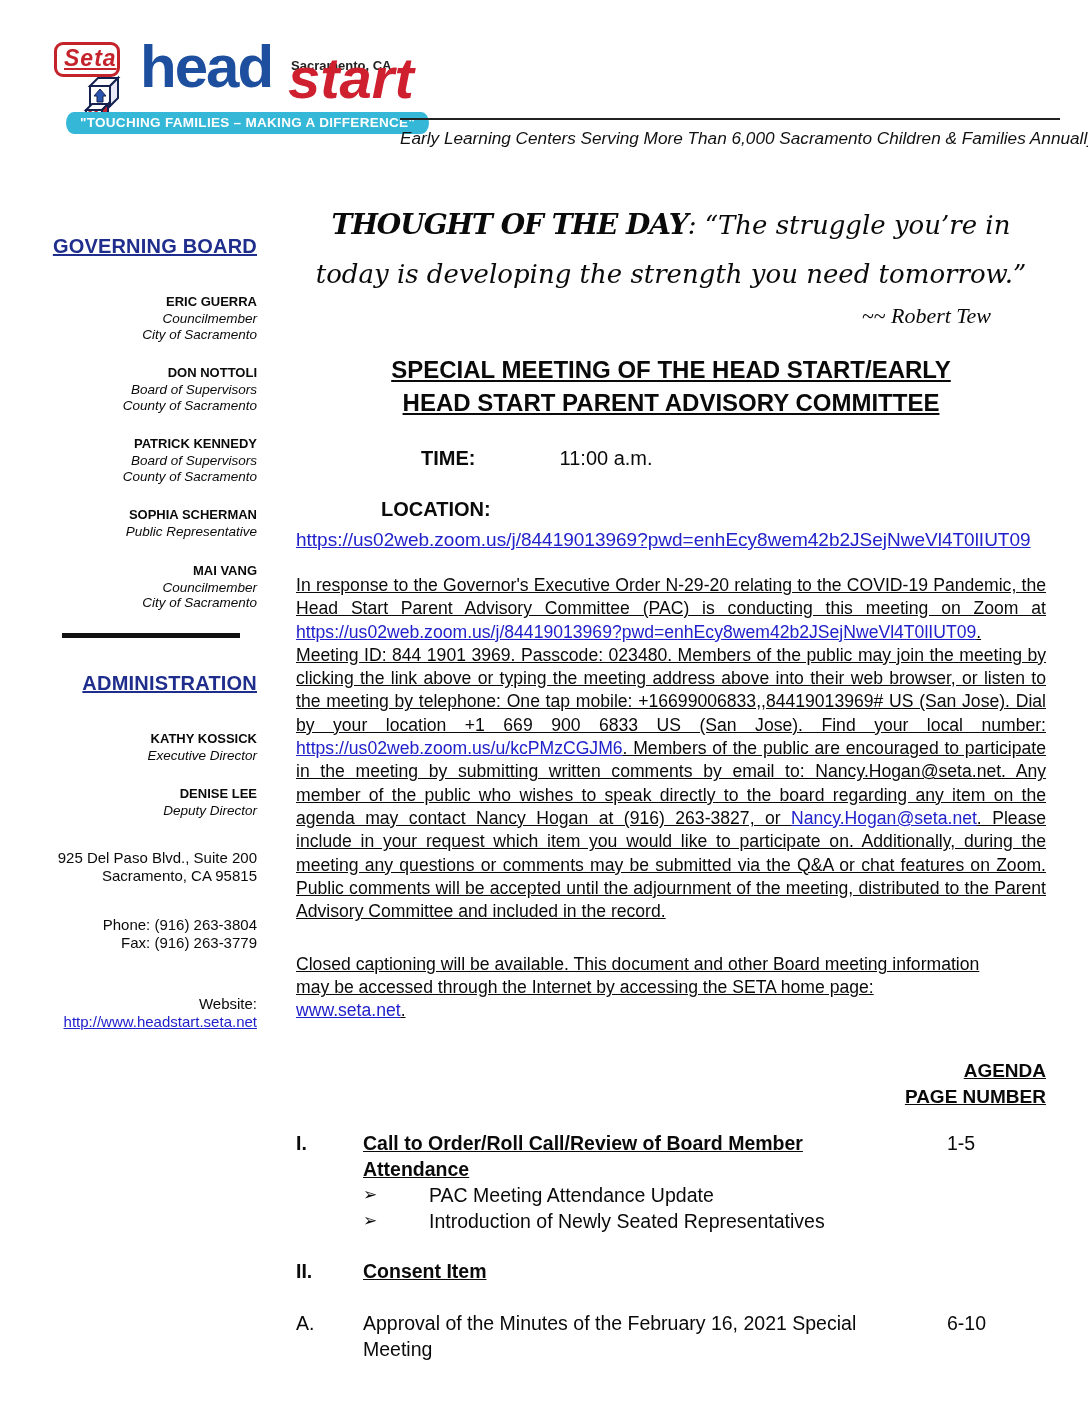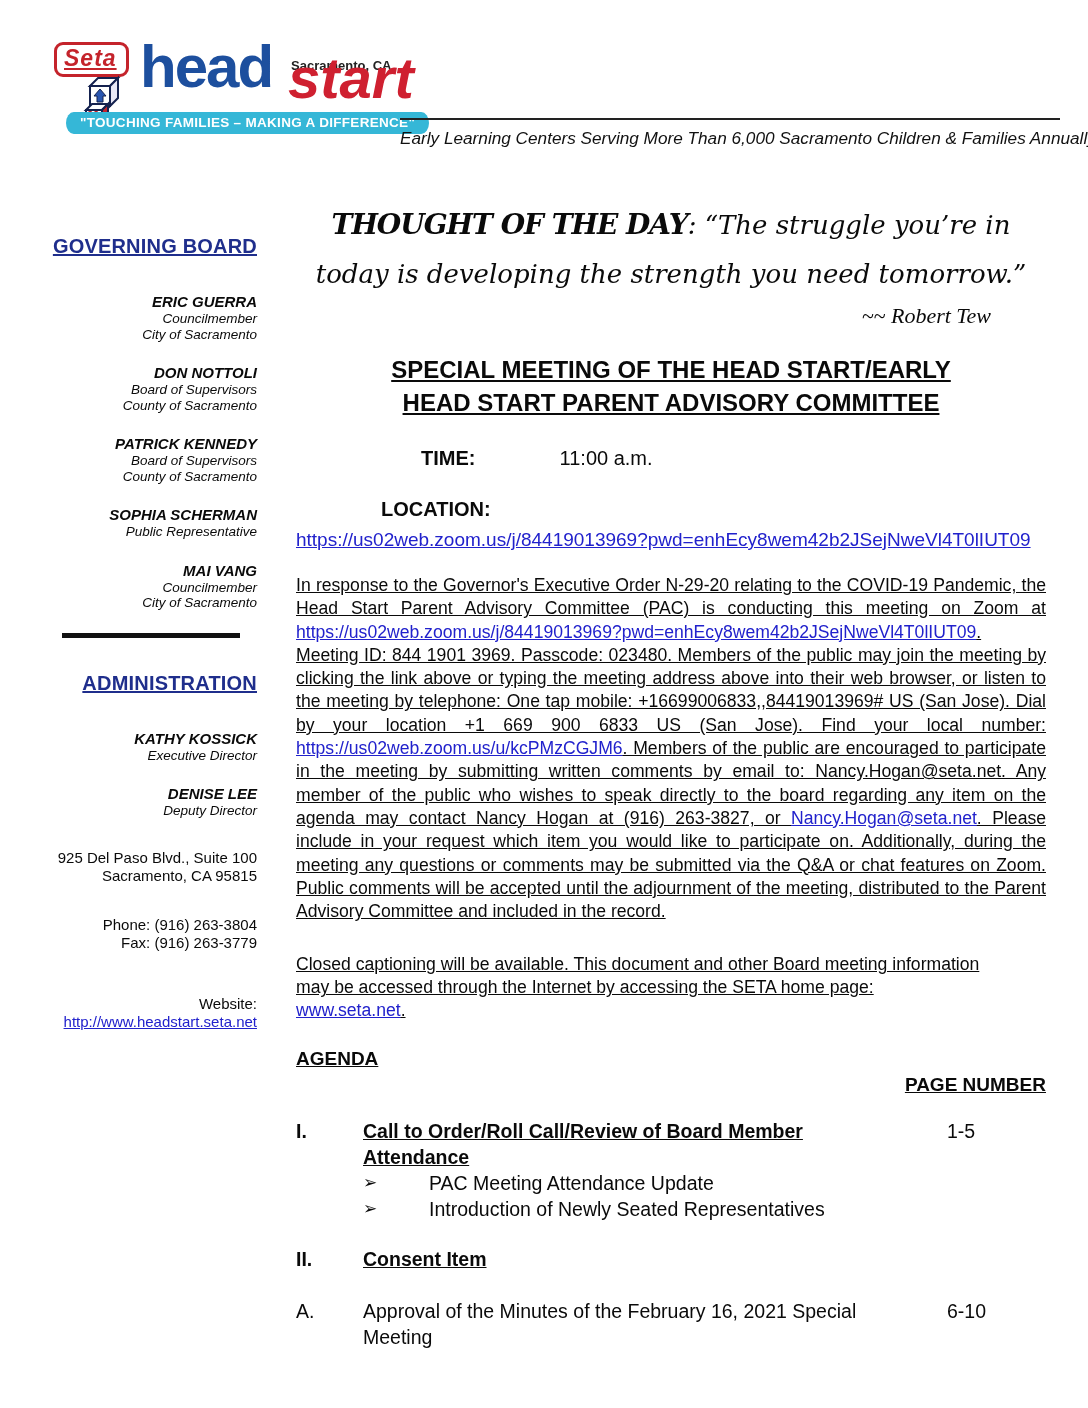--- a/index.html
+++ b/index.html
@@ -15,21 +15,21 @@
   }
 
   
   .logo-wrap { position: absolute; left: 48px; top: 36px; width: 350px; height: 100px; }
   .logo-row { position: relative; height: 74px; }
   .seta-box {
     position: absolute; left: 6px; top: 6px;
     border: 3px solid #c4232b; border-radius: 9px;
     color: #c4232b; font-weight: bold; font-style: italic;
     text-decoration: underline;
-    font-size: 23px; padding: 0px 9px 2px 7px; letter-spacing: 1px;
+    font-size: 23px; padding: 0px 0 2px 7px; letter-spacing: 1px;
   }
   .cubes { position: absolute; left: 34px; top: 36px; }
   .logo-head {
     position: absolute; left: 92px; top: -4px;
     color: #1d4f9e; font-weight: bold; font-size: 60px; letter-spacing: -2px;
   }
   .logo-sac {
     position: absolute; left: 243px; top: 22px;
     color: #222; font-size: 13px; font-weight: bold;
   }
@@ -53,21 +53,21 @@
   }
 
   
   .sidebar { position: absolute; left: 45px; top: 235px; width: 212px; text-align: right; }
   .side-heading {
     color: #1f2e8c; font-weight: bold; font-size: 20px;
     text-decoration: underline; letter-spacing: 0.2px;
     margin-bottom: 34px;
   }
   .person { margin-bottom: 21px; }
-  .person-name { font-weight: bold; font-size: 15px; line-height: 19px; font-style: italic; }
+  .person-name { font-weight: bold; font-size: 13px; line-height: 19px; }
   .person-role { font-size: 13.5px; line-height: 15.5px; font-style: italic; }
   .side-divider { width: 178px; height: 5px; background: #111; margin: 22px auto 34px auto; }
   .side-contact { font-size: 15px; line-height: 18.5px; margin-top: 30px; }
   .doc-link { color: #2121cc; text-decoration: underline; cursor: pointer; }
 
   
   .main { position: absolute; left: 296px; top: 200px; width: 750px; }
 
   .thought { font-family: "DejaVu Serif", "Liberation Serif", serif; text-align: center; }
   .thought-line { font-size: 26px; line-height: 49px; font-style: italic; }
@@ -91,21 +91,21 @@
     font-size: 17.6px; line-height: 23.3px;
     text-align: justify;
     text-decoration: underline;
   }
   .cc-para {
     margin-top: 30px; max-width: 692px;
     font-size: 17.6px; line-height: 23px;
     text-decoration: underline;
   }
 
-  .agenda-heading { margin-top: 26px; text-align: left; font-size: 19px; font-weight: bold; }
+  .agenda-heading { margin-top: 38px; text-align: right; font-size: 19px; font-weight: bold; }
   .agenda-heading span, .pagenum-heading span { text-decoration: underline; }
   .pagenum-heading { margin-top: 4px; text-align: right; font-size: 19px; font-weight: bold; }
 
   .agenda-item { display: grid; grid-template-columns: 67px 520px 1fr; font-size: 19.5px; line-height: 26px; }
   .agenda-item .numeral { font-weight: bold; }
   .agenda-item .title-heading { font-weight: bold; text-decoration: underline; }
   .agenda-item .page-cell { padding-left: 64px; white-space: nowrap; }
   .item-one { margin-top: 22px; }
   .item-two { margin-top: 24px; }
   .item-a { margin-top: 26px; }
@@ -182,21 +182,21 @@
           <div class="person-name">KATHY KOSSICK</div>
           <div class="person-role">Executive Director</div>
         </div>
         <div class="person">
           <div class="person-name">DENISE LEE</div>
           <div class="person-role">Deputy Director</div>
         </div>
       </div>
 
     <div class="side-contact">
-      <div>925 Del Paso Blvd., Suite 100</div>
+      <div>925 Del Paso Blvd., Suite 200</div>
       <div>Sacramento, CA 95815</div>
     </div>
     <div class="side-contact">
       <div>Phone: (916) 263-3804</div>
       <div>Fax: (916) 263-3779</div>
     </div>
     <div class="side-contact" style="margin-top:42px;">
       <div>Website:</div>
       <a class="doc-link" href="#">http://www.headstart.seta.net</a>
     </div>

